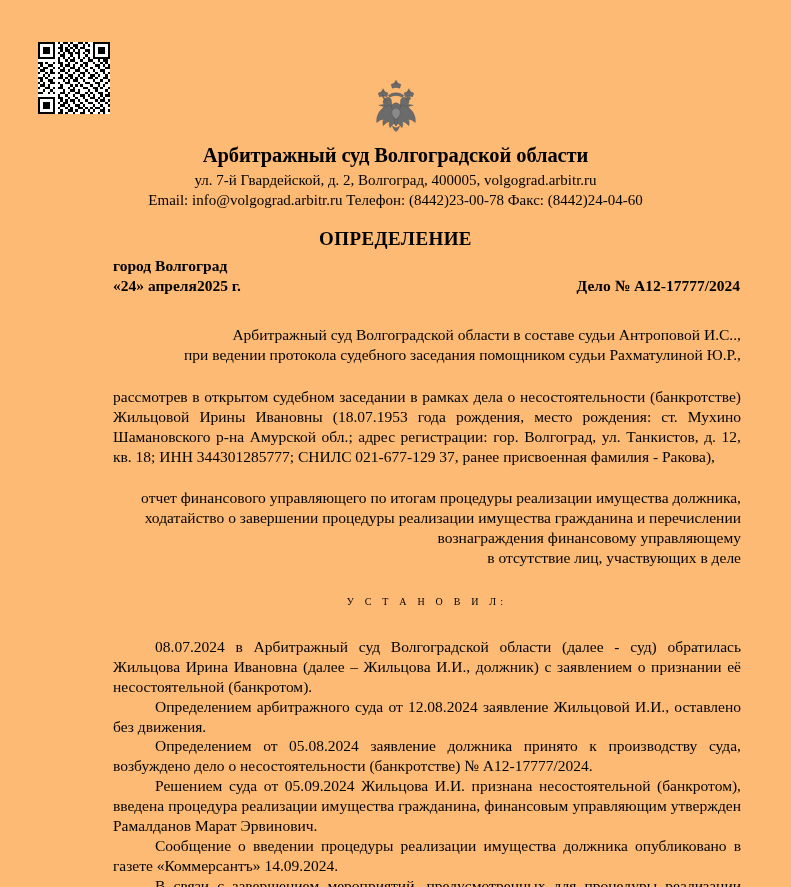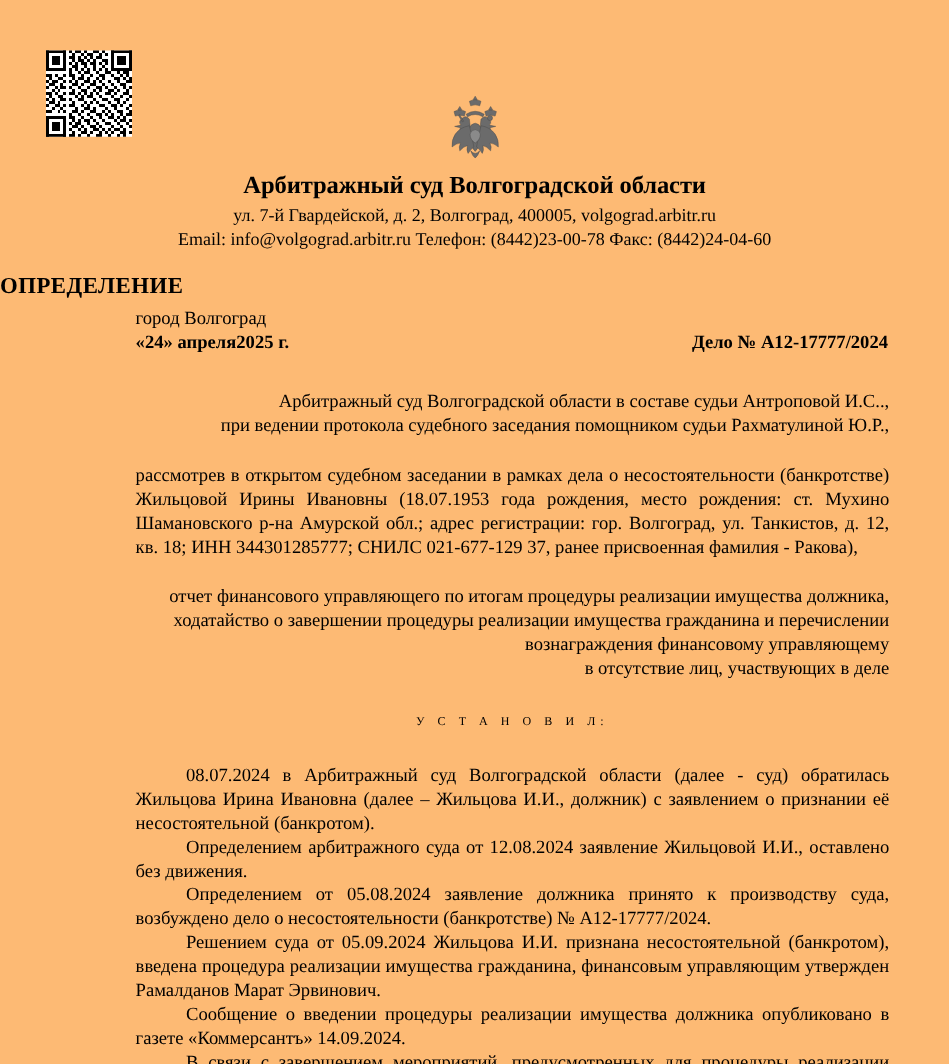--- a/index.html
+++ b/index.html
@@ -73,35 +73,37 @@
     font-size: 15px;
     line-height: 1.38;
   }
 
   
   .doc-title {
     position: absolute;
     left: 0;
     right: 0;
     top: 228px;
+    text-align: center;
     font-size: 19px;
     font-weight: bold;
     letter-spacing: 0.4px;
   }
 
   
   .meta {
     position: absolute;
     left: 113px;
     right: 51px;
     top: 256px;
     font-size: 15.5px;
   }
   .meta-city {
     line-height: 1.32;
+    font-weight: bold;
   }
   .meta-row {
     display: flex;
     justify-content: space-between;
     align-items: flex-end;
     line-height: 1.32;
   }
   .meta-date { font-weight: bold; }
   .meta-case { font-weight: bold; }
 

